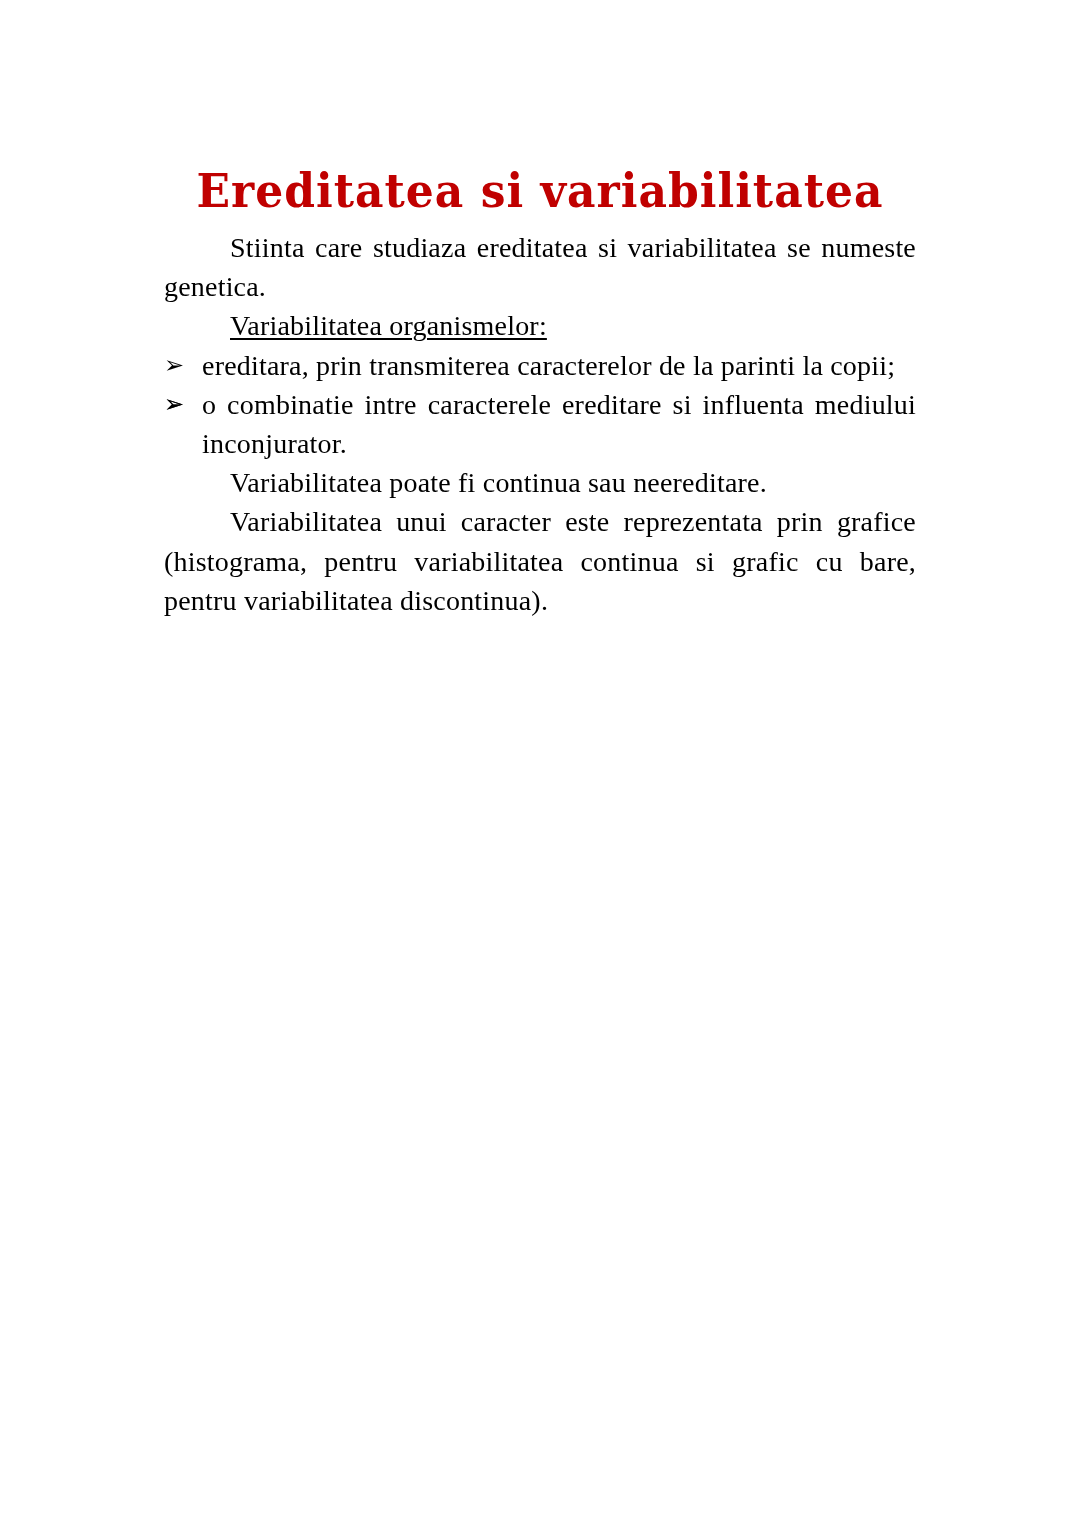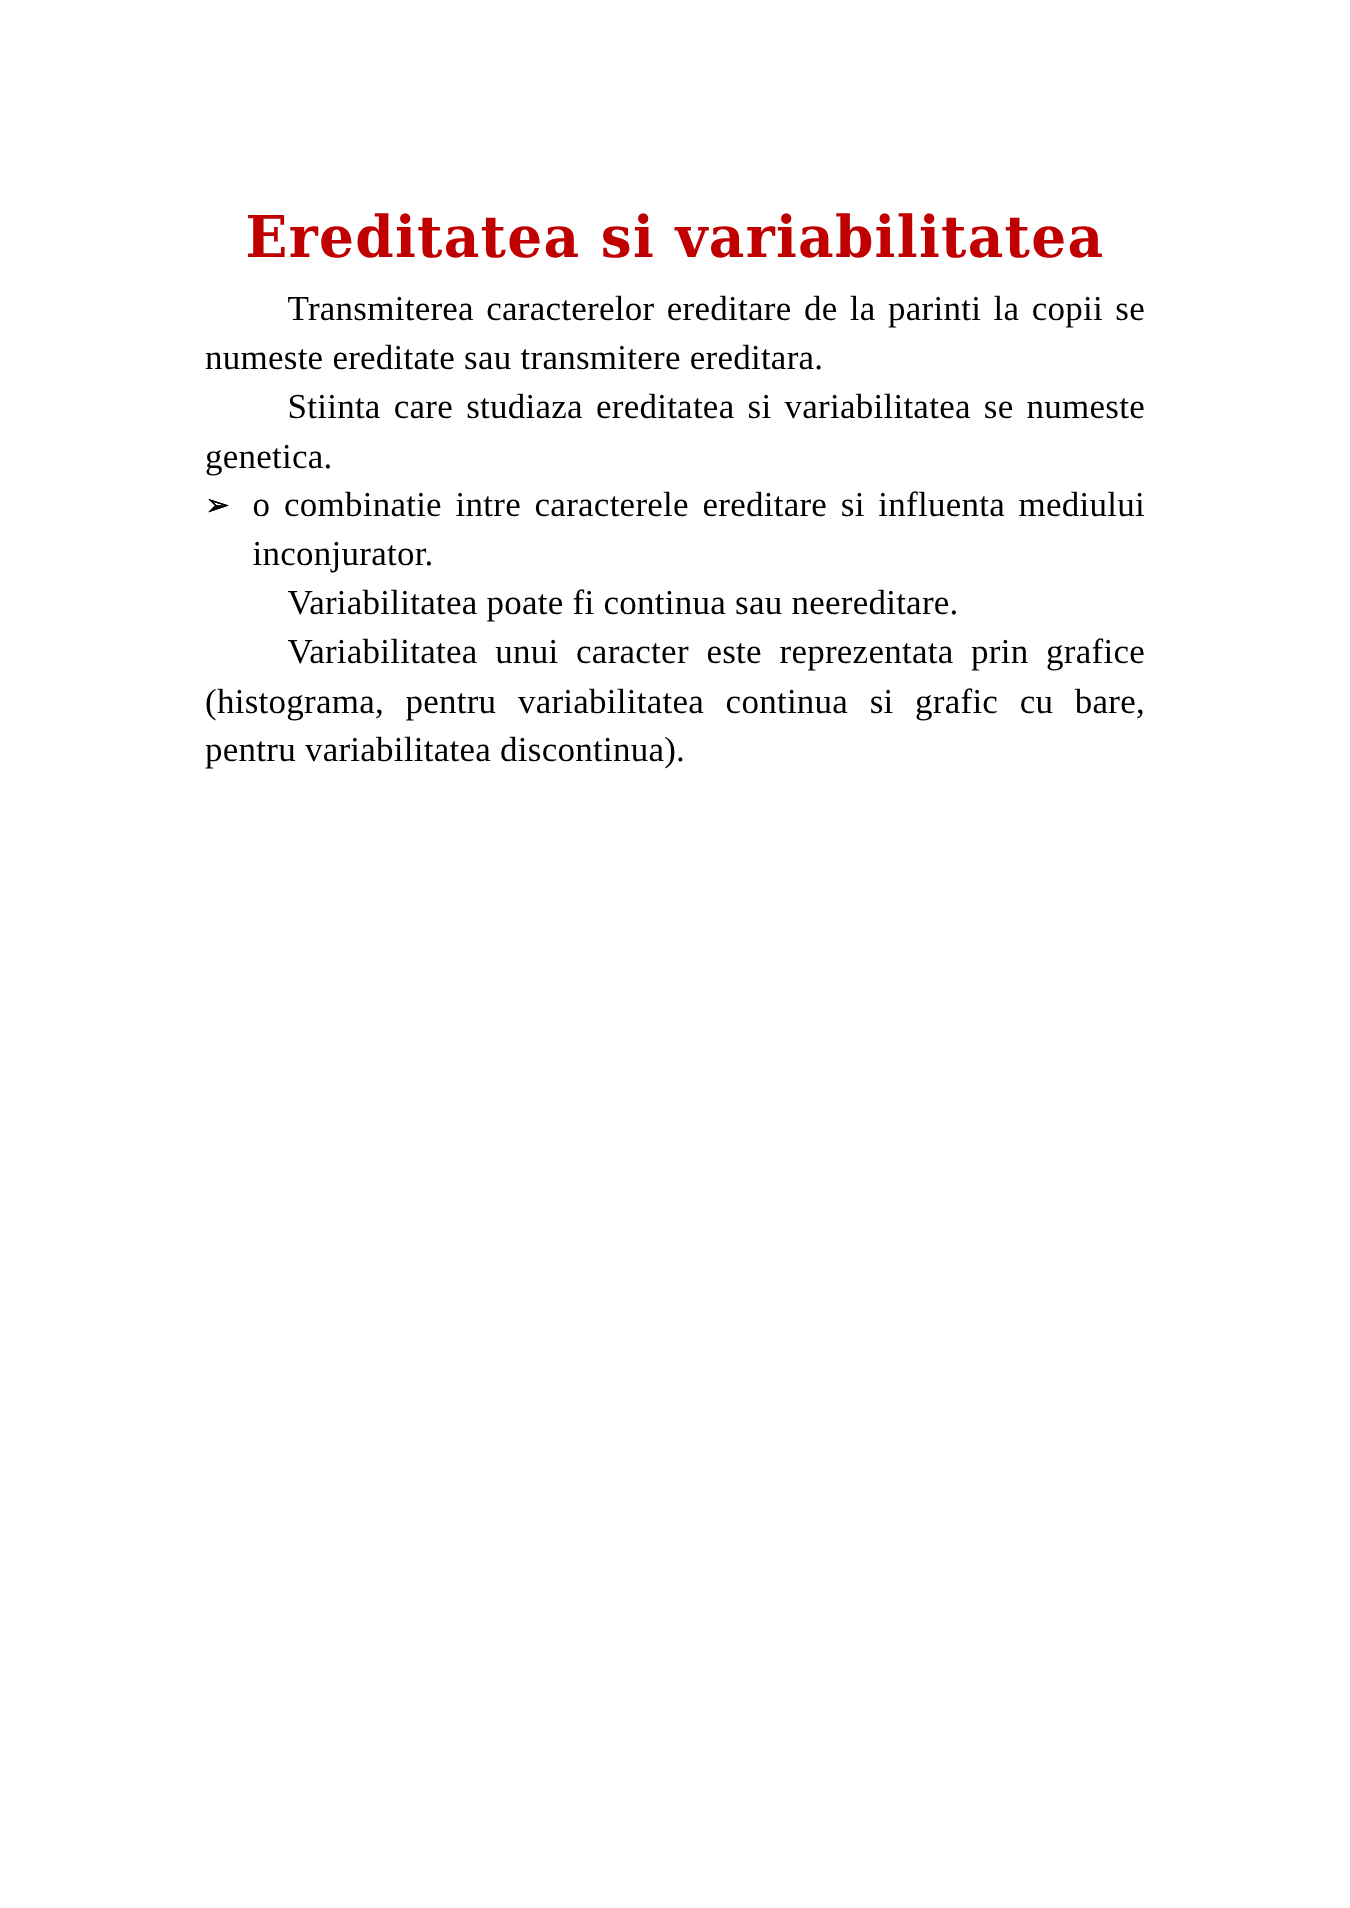--- a/index.html
+++ b/index.html
@@ -79,27 +79,30 @@
     font-size: 24px;
   }
 </style>
 </head>
 <body>
 
 <div class="page">
   <h1 class="title">Ereditatea si variabilitatea</h1>
 
   <div class="content">
-    <p class="indent">Transmiterea caracterelor ereditare de la parinti la copii se numeste ereditate sau transmitere ereditara.</p>
     <p class="indent">Stiinta care studiaza ereditatea si variabilitatea se numeste genetica.</p>
 
+    <p class="indent">
+      <span class="underlined">Variabilitatea organismelor:</span>
+    </p>
 
     <ul class="bullets">
       <li>
         <span class="bullet">➢</span>
+        <span>ereditara, prin transmiterea caracterelor de la parinti la copii;</span>
       </li>
       <li>
         <span class="bullet">➢</span>
       </li>
       <li>
         <span class="bullet">➢</span>
         <span>o combinatie intre caracterele ereditare si influenta mediului inconjurator.</span>
       </li>
     </ul>
 

